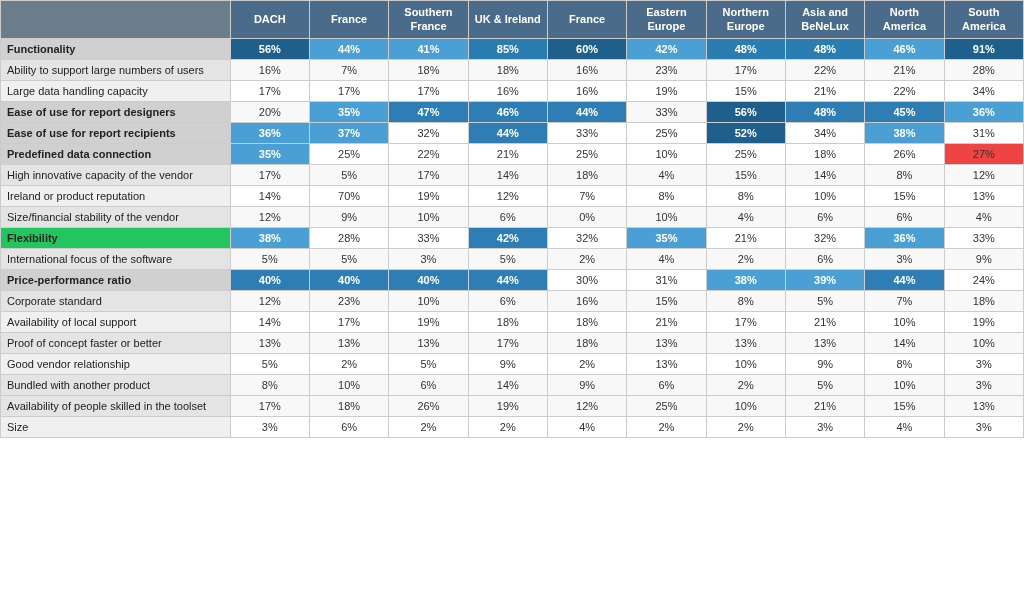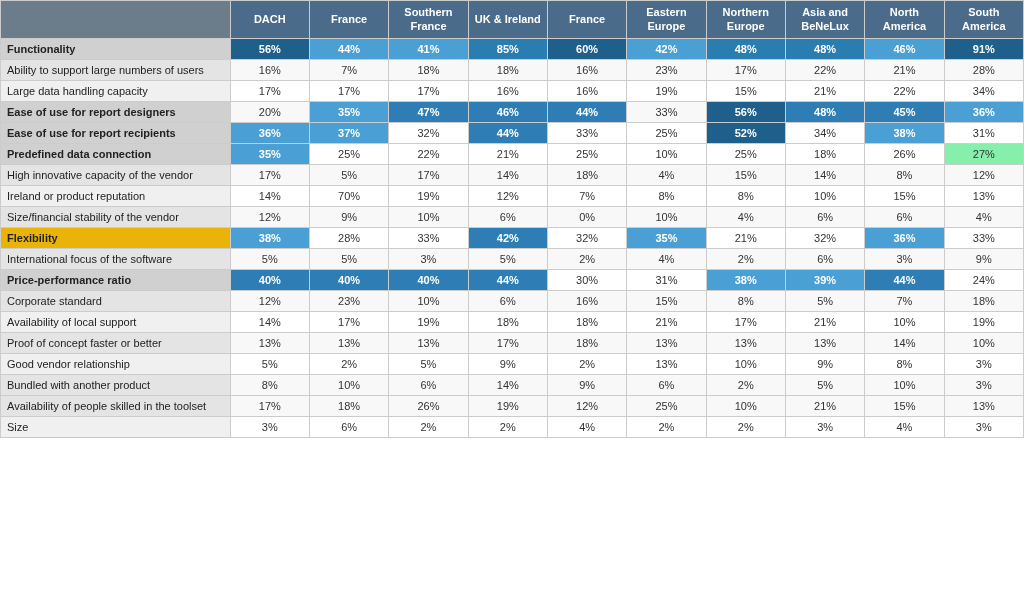--- a/index.html
+++ b/index.html
@@ -101,21 +101,21 @@
         <td style="font-weight: bold; background-color: rgb(208, 208, 208);">Predefined data connection</td>
         <td class="val" style="background-color: rgb(74, 159, 212); color: rgb(255, 255, 255); font-weight: bold;">35%</td>
         <td class="val" style="background-color: rgb(255, 255, 255); color: rgb(51, 51, 51);">25%</td>
         <td class="val" style="background-color: rgb(255, 255, 255); color: rgb(51, 51, 51);">22%</td>
         <td class="val" style="background-color: rgb(255, 255, 255); color: rgb(51, 51, 51);">21%</td>
         <td class="val" style="background-color: rgb(255, 255, 255); color: rgb(51, 51, 51);">25%</td>
         <td class="val" style="background-color: rgb(255, 255, 255); color: rgb(51, 51, 51);">10%</td>
         <td class="val" style="background-color: rgb(255, 255, 255); color: rgb(51, 51, 51);">25%</td>
         <td class="val" style="background-color: rgb(255, 255, 255); color: rgb(51, 51, 51);">18%</td>
         <td class="val" style="background-color: rgb(255, 255, 255); color: rgb(51, 51, 51);">26%</td>
-        <td class="val" style="background-color: #86efac; color: rgb(51, 51, 51);">27%</td>
+        <td class="val" style="background-color: #ef4444; color: rgb(51, 51, 51);">27%</td>
       </tr>
       <tr>
         <td style="background-color: rgb(228, 228, 228);">High innovative capacity of the vendor</td>
         <td class="val" style="background-color: rgb(248, 248, 248); color: rgb(51, 51, 51);">17%</td>
         <td class="val" style="background-color: rgb(248, 248, 248); color: rgb(51, 51, 51);">5%</td>
         <td class="val" style="background-color: rgb(248, 248, 248); color: rgb(51, 51, 51);">17%</td>
         <td class="val" style="background-color: rgb(248, 248, 248); color: rgb(51, 51, 51);">14%</td>
         <td class="val" style="background-color: rgb(248, 248, 248); color: rgb(51, 51, 51);">18%</td>
         <td class="val" style="background-color: rgb(248, 248, 248); color: rgb(51, 51, 51);">4%</td>
         <td class="val" style="background-color: rgb(248, 248, 248); color: rgb(51, 51, 51);">15%</td>
@@ -143,21 +143,21 @@
         <td class="val" style="background-color: rgb(248, 248, 248); color: rgb(51, 51, 51);">10%</td>
         <td class="val" style="background-color: rgb(248, 248, 248); color: rgb(51, 51, 51);">6%</td>
         <td class="val" style="background-color: rgb(248, 248, 248); color: rgb(51, 51, 51);">0%</td>
         <td class="val" style="background-color: rgb(248, 248, 248); color: rgb(51, 51, 51);">10%</td>
         <td class="val" style="background-color: rgb(248, 248, 248); color: rgb(51, 51, 51);">4%</td>
         <td class="val" style="background-color: rgb(248, 248, 248); color: rgb(51, 51, 51);">6%</td>
         <td class="val" style="background-color: rgb(248, 248, 248); color: rgb(51, 51, 51);">6%</td>
         <td class="val" style="background-color: rgb(248, 248, 248); color: rgb(51, 51, 51);">4%</td>
       </tr>
       <tr>
-        <td style="font-weight: bold; background-color: #eab308;">Flexibility</td>
+        <td style="font-weight: bold; background-color: #22c55e;">Flexibility</td>
         <td class="val" style="background-color: rgb(74, 159, 212); color: rgb(255, 255, 255); font-weight: bold;">38%</td>
         <td class="val" style="background-color: rgb(255, 255, 255); color: rgb(51, 51, 51);">28%</td>
         <td class="val" style="background-color: rgb(255, 255, 255); color: rgb(51, 51, 51);">33%</td>
         <td class="val" style="background-color: rgb(46, 126, 181); color: rgb(255, 255, 255); font-weight: bold;">42%</td>
         <td class="val" style="background-color: rgb(255, 255, 255); color: rgb(51, 51, 51);">32%</td>
         <td class="val" style="background-color: rgb(74, 159, 212); color: rgb(255, 255, 255); font-weight: bold;">35%</td>
         <td class="val" style="background-color: rgb(255, 255, 255); color: rgb(51, 51, 51);">21%</td>
         <td class="val" style="background-color: rgb(255, 255, 255); color: rgb(51, 51, 51);">32%</td>
         <td class="val" style="background-color: rgb(74, 159, 212); color: rgb(255, 255, 255); font-weight: bold;">36%</td>
         <td class="val" style="background-color: rgb(255, 255, 255); color: rgb(51, 51, 51);">33%</td>

